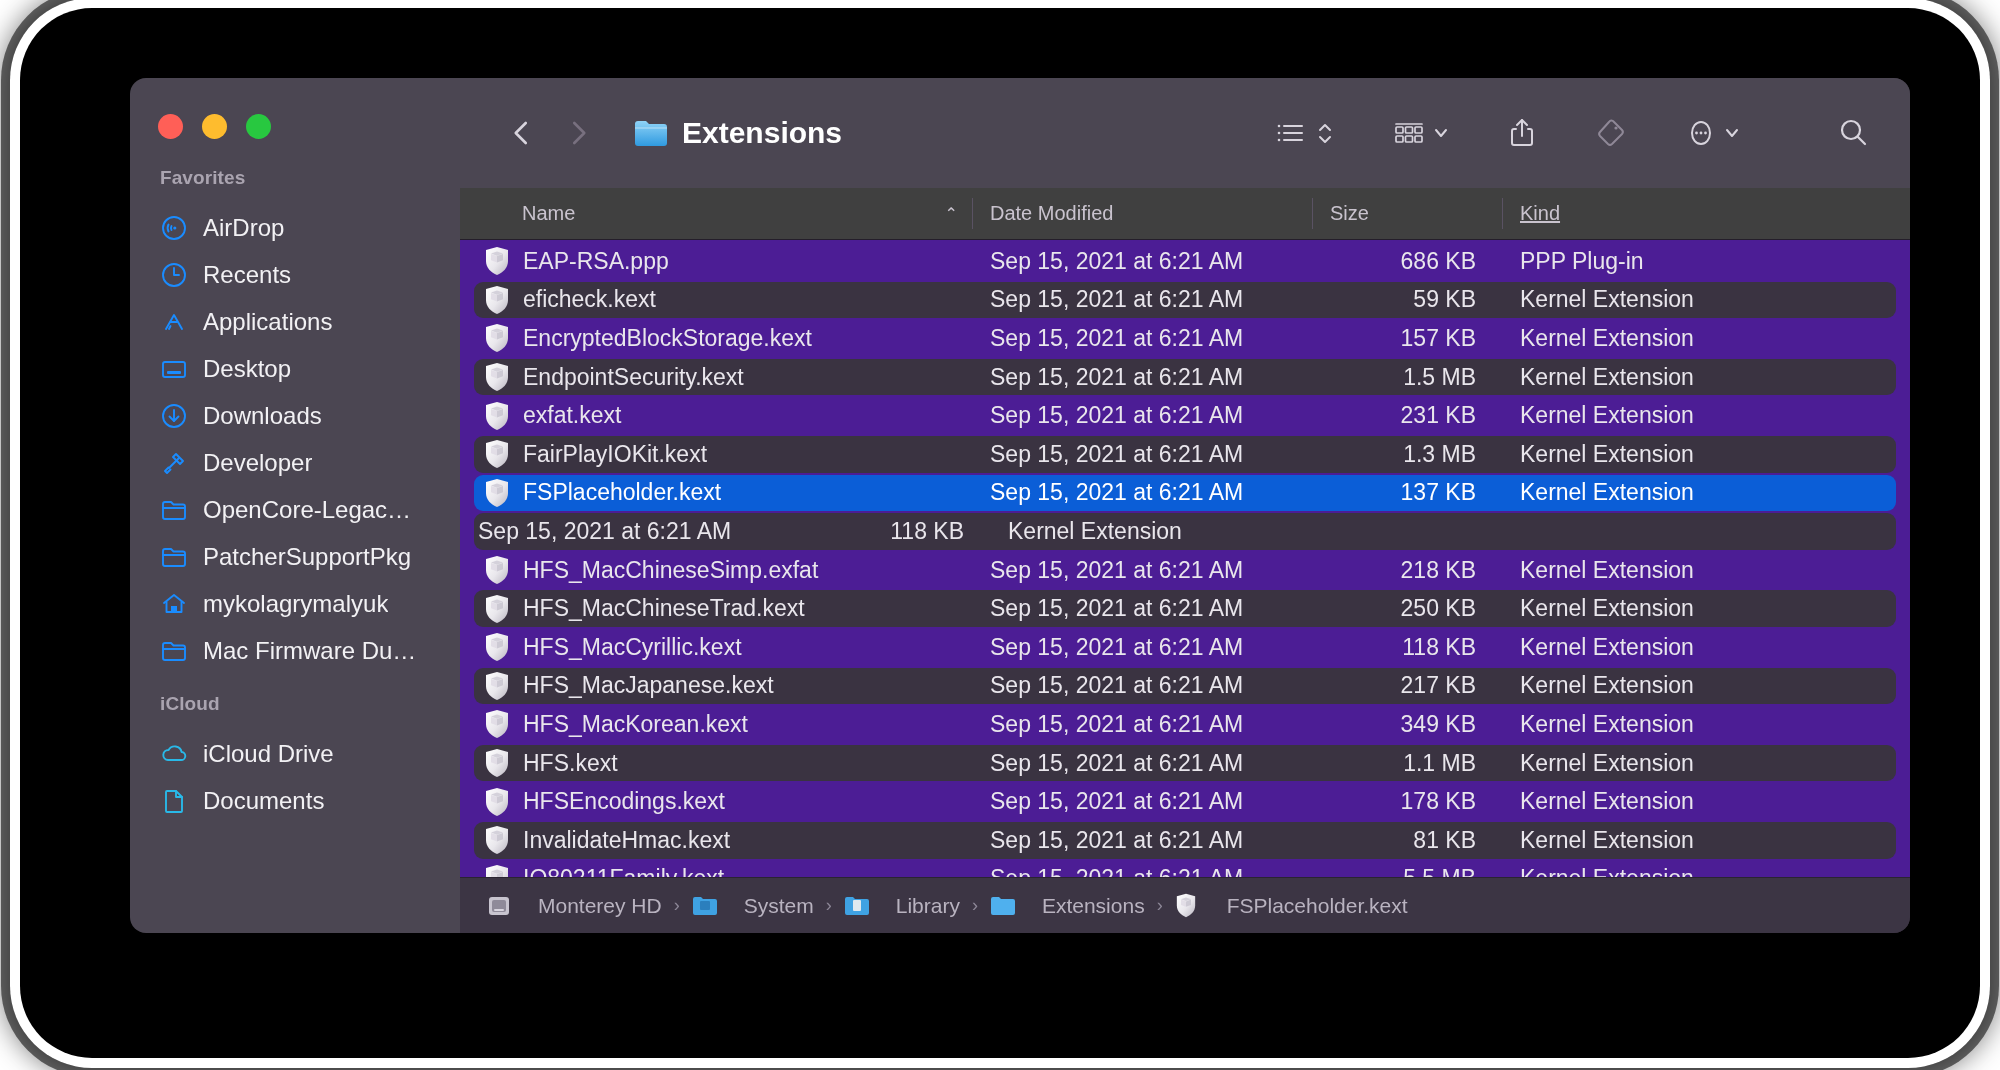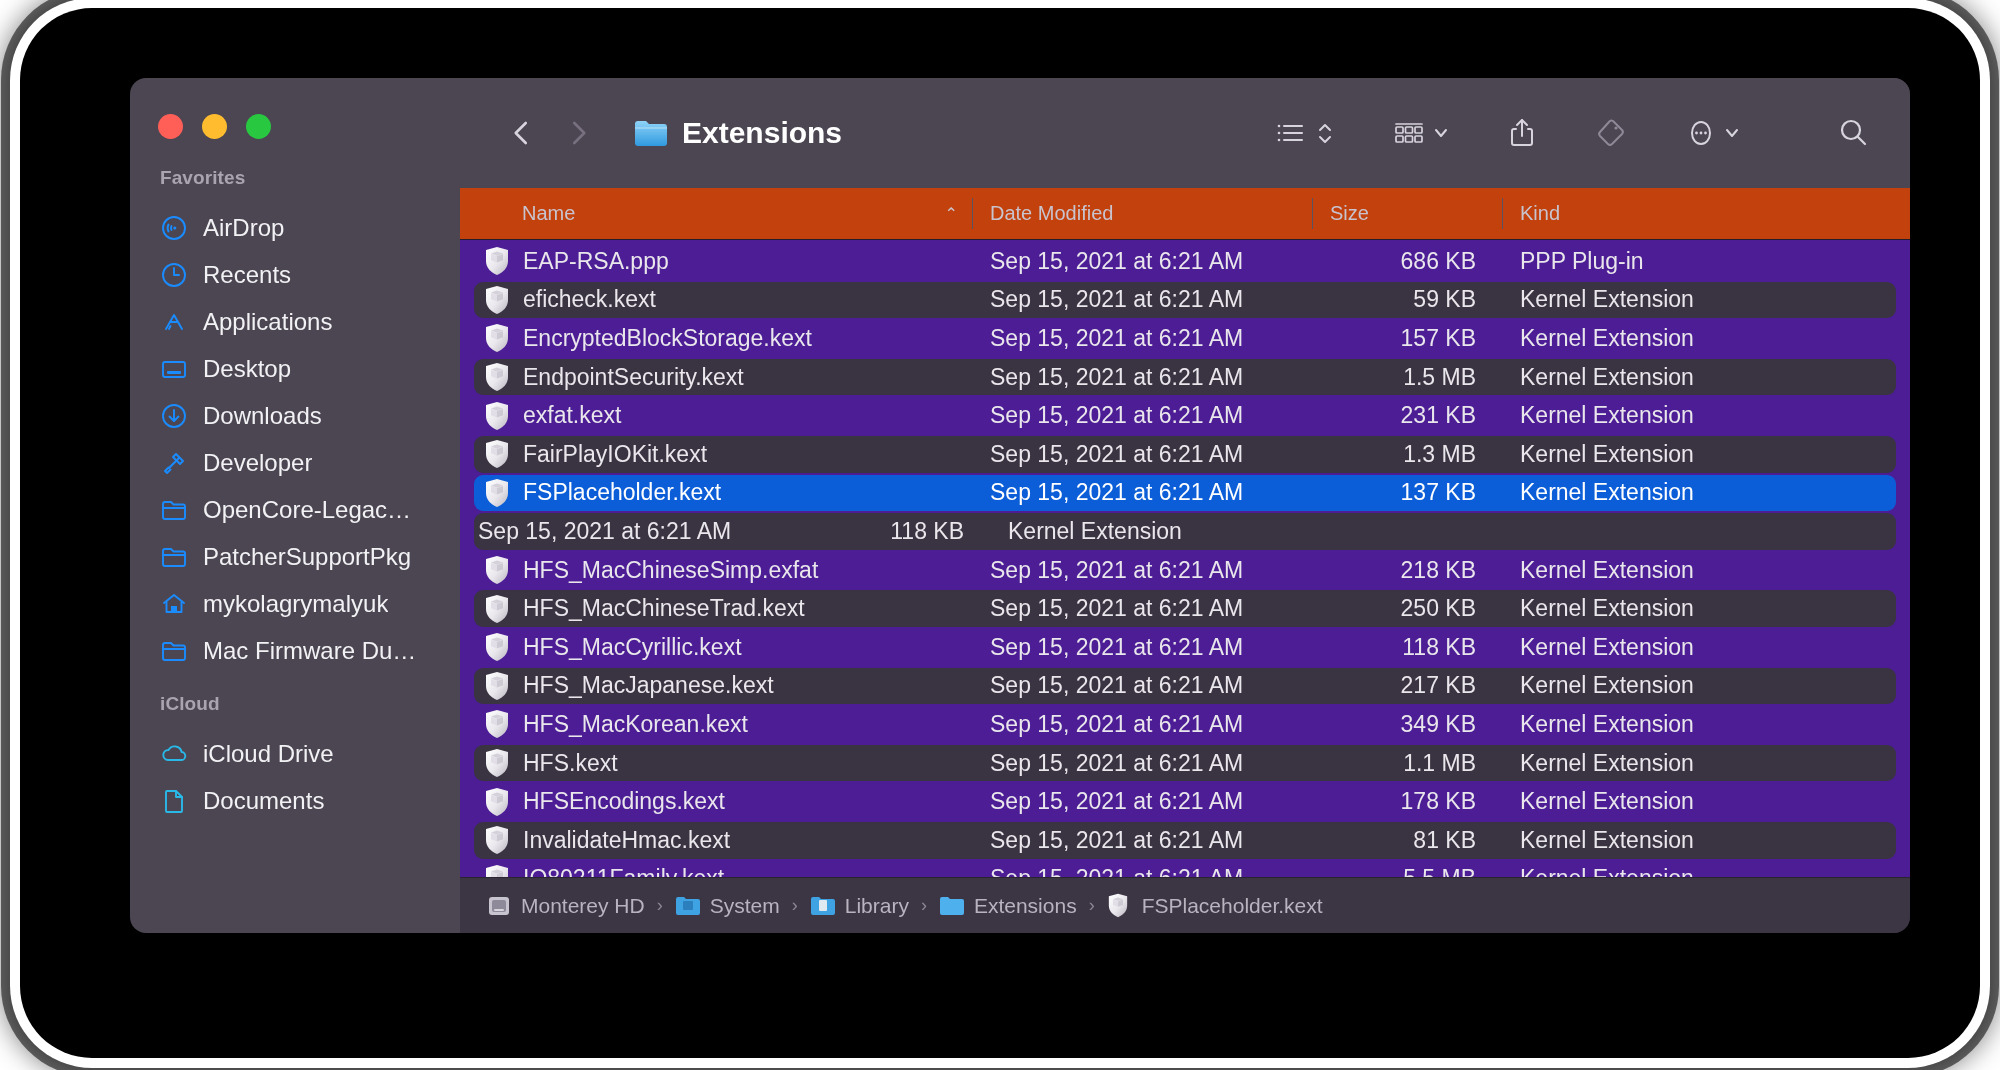--- a/index.html
+++ b/index.html
@@ -101,35 +101,35 @@
   .tb-btn {
     display:flex; align-items:center; justify-content:center;
     gap:7px; height:56px; padding:0 10px;
   }
   .tb-btn svg { display:block; }
   .tb-gap { width:38px; }
 
   
   #colheader {
     height:52px; flex:0 0 52px;
-    background:#c2410c;
+    background:#404040;
     display:flex; align-items:center;
     color:#c9c3ce; font-size:20px;
     border-bottom:1px solid #241e2a;
     position:relative;
   }
   .col { position:relative; height:100%; display:flex; align-items:center; }
   .col + .col::before {
     content:""; position:absolute; left:0; top:10px; bottom:10px;
     width:1px; background:#5a5263;
   }
   .col-name { flex:0 0 512px; padding-left:62px; justify-content:space-between; padding-right:14px; }
   .col-date { flex:0 0 340px; padding-left:18px; }
   .col-size { flex:0 0 190px; padding-left:18px; }
-  .col-kind { flex:1; padding-left:18px; }
+  .col-kind { flex:1; padding-left:18px;text-decoration:underline; }
   .sort-arrow { font-size:16px; color:#c9c3ce; }
 
   
   #filelist {
     flex:1; min-height:0;
     overflow:hidden;
     position:relative;
     background:#4c1d95;
     padding-top:2px;
   }
@@ -160,21 +160,21 @@
   
   #pathbar {
     height:56px; flex:0 0 56px;
     background:#3c3544;
     border-top:1px solid #2a2431;
     display:flex; align-items:center;
     padding-left:26px;
     color:#b9b3c0; font-size:21px;
     gap:0;
   }
-  .path-item { display:flex; align-items:center; gap:9px; }
+  .path-item { display:flex; align-items:center; gap:26px; }
   .path-sep { margin:0 12px; color:#8d8797; font-size:18px; }
   .mini-icon { width:26px; height:24px; flex:0 0 26px; display:flex; align-items:center; }
   .mini-icon svg { display:block; }
 </style>
 </head>
 <body>
 
 <div id="frame">
   <div id="window">
 

